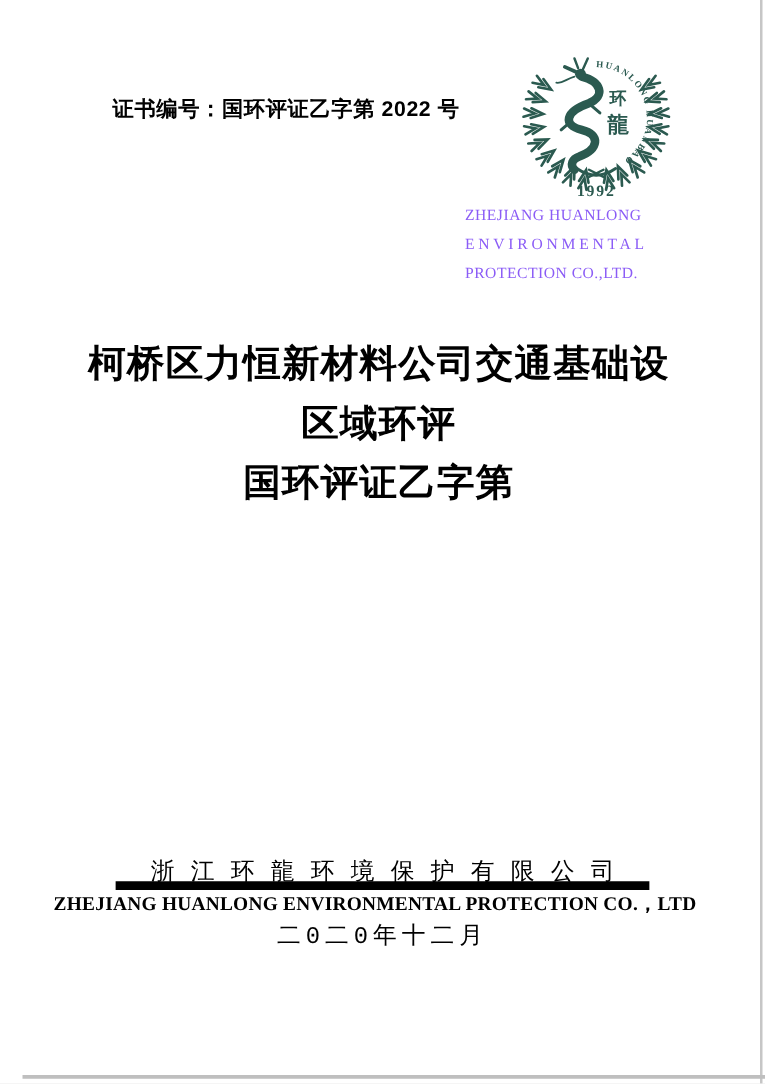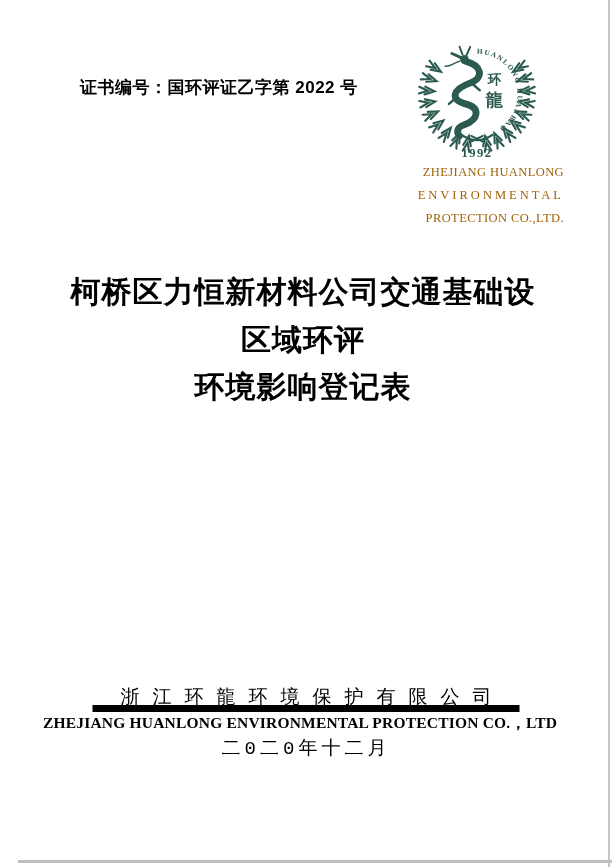--- a/index.html
+++ b/index.html
@@ -9,32 +9,32 @@
     background:#ffffff;
     overflow:hidden;
     font-family:"Liberation Sans",sans-serif;
     color:#000;
   }
   
   .edge-right{position:absolute;top:0;right:2px;width:2px;height:100%;background:#c6c6c6;}
   .edge-bottom{position:absolute;left:18px;right:0;bottom:4px;height:3px;background:#bfbfbf;}
 
   .cert-no{
-    position:absolute;left:80px;top:76px;
+    position:absolute;left:90px;top:76px;
     font-size:17px;font-weight:bold;letter-spacing:.5px;
     font-family:"Liberation Sans",sans-serif;
   }
 
   .logo-svg{position:absolute;left:417px;top:40px;width:120px;height:120px;}
 
   .logo-sub{
-    position:absolute;left:394px;top:161px;width:170px;
-    text-align:right;
+    position:absolute;left:372px;top:161px;width:170px;
+    text-align:left;
     font-family:"Liberation Serif",serif;
-    font-size:12.5px;line-height:23px;color:#a16207;
+    font-size:12.5px;line-height:23px;color:#8b5cf6;
   }
   .logo-sub .l2{letter-spacing:3px;}
   .logo-sub .l1,.logo-sub .l3{letter-spacing:.4px;}
 
   .title-block{
     position:absolute;left:0;right:6px;top:268px;
     text-align:center;
     font-weight:bold;font-size:30px;line-height:47.5px;
     font-family:"Liberation Sans",sans-serif;
     letter-spacing:1px;
@@ -123,21 +123,21 @@
 
   <div class="logo-sub">
     <div class="l1">ZHEJIANG HUANLONG</div>
     <div class="l2">ENVIRONMENTAL</div>
     <div class="l3">PROTECTION CO.,LTD.</div>
   </div>
 
   <div class="title-block">
     <div>柯桥区力恒新材料公司交通基础设</div>
     <div>区域环评</div>
-    <div>环境影响登记表</div>
+    <div>国环评证乙字第</div>
   </div>
 
   <div class="footer">
     <div class="company-cn">浙江环龍环境保护有限公司</div>
     <div class="footer-rule"></div>
     <div class="company-en">ZHEJIANG HUANLONG ENVIRONMENTAL PROTECTION CO.，LTD</div>
     <div class="date-line">二0二0年十二月</div>
   </div>
 
   <div class="edge-right"></div>

